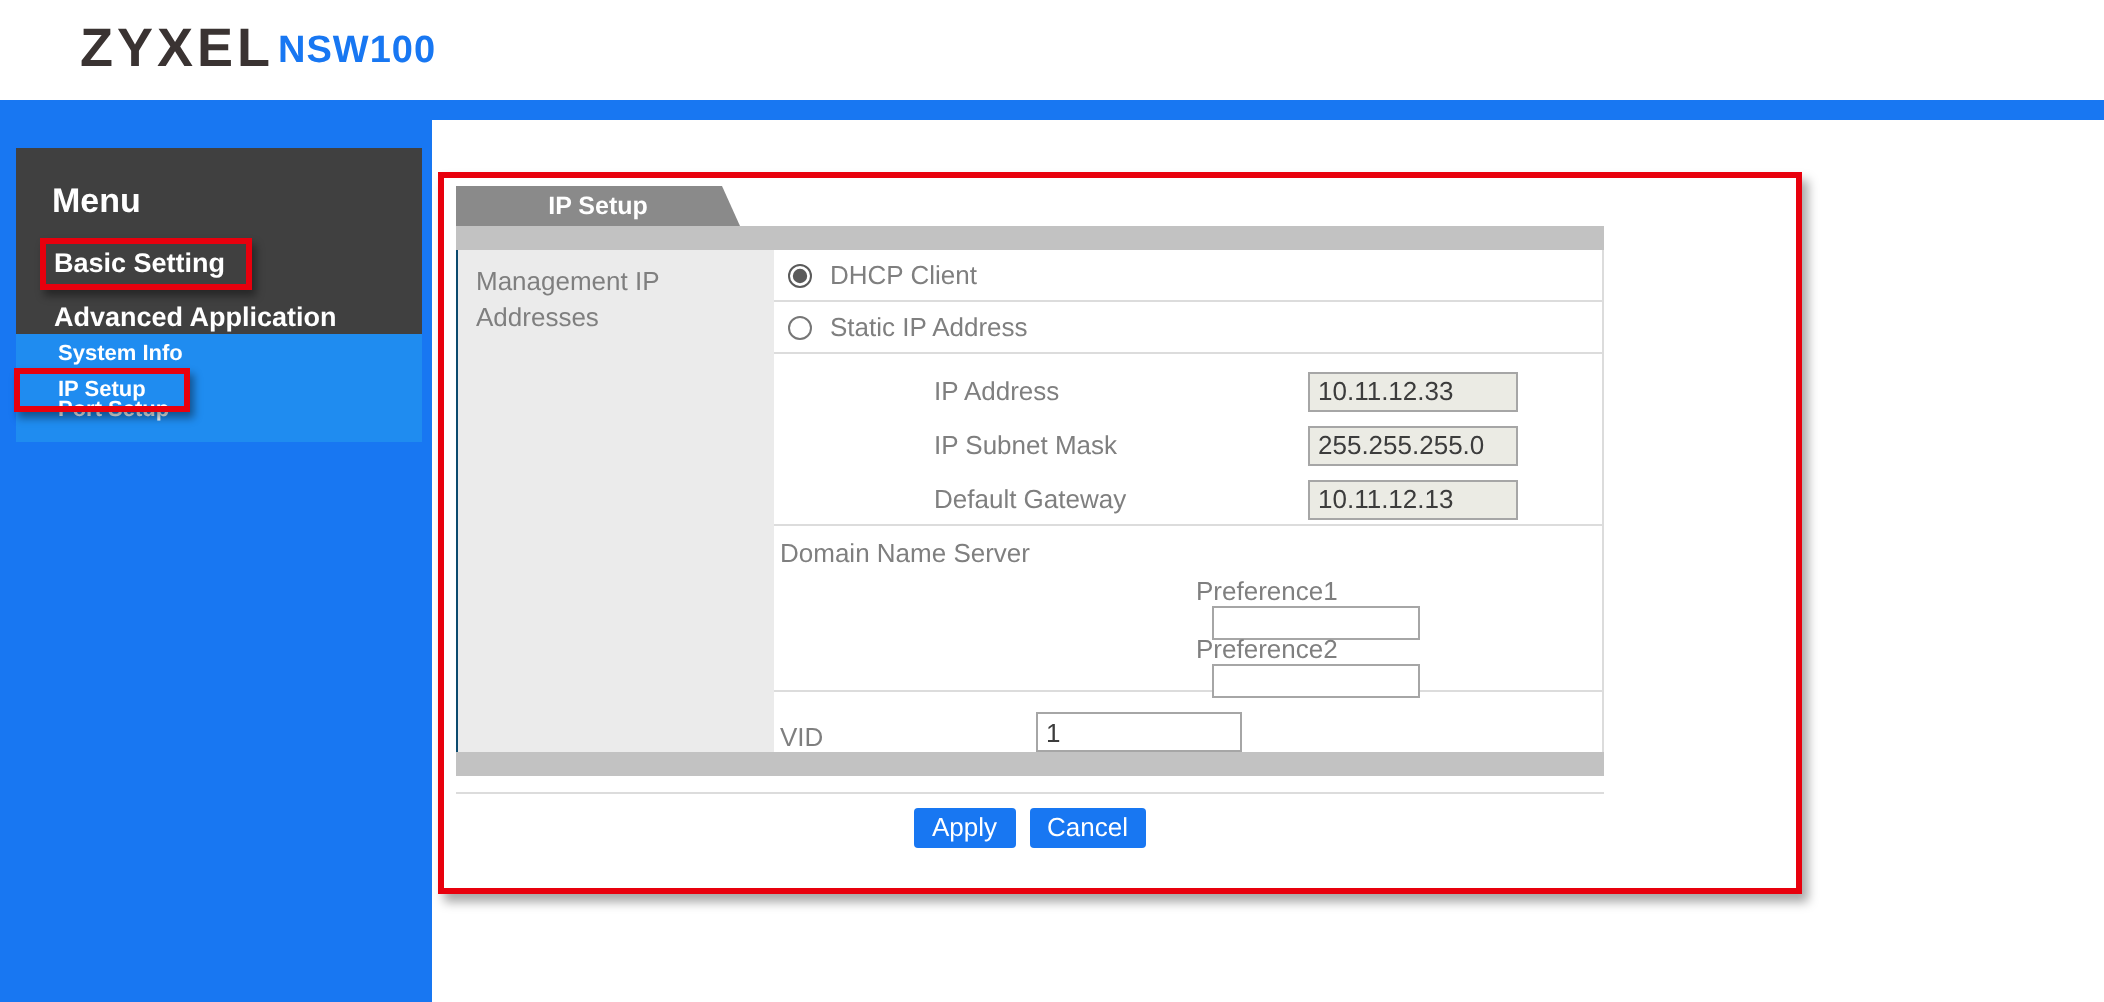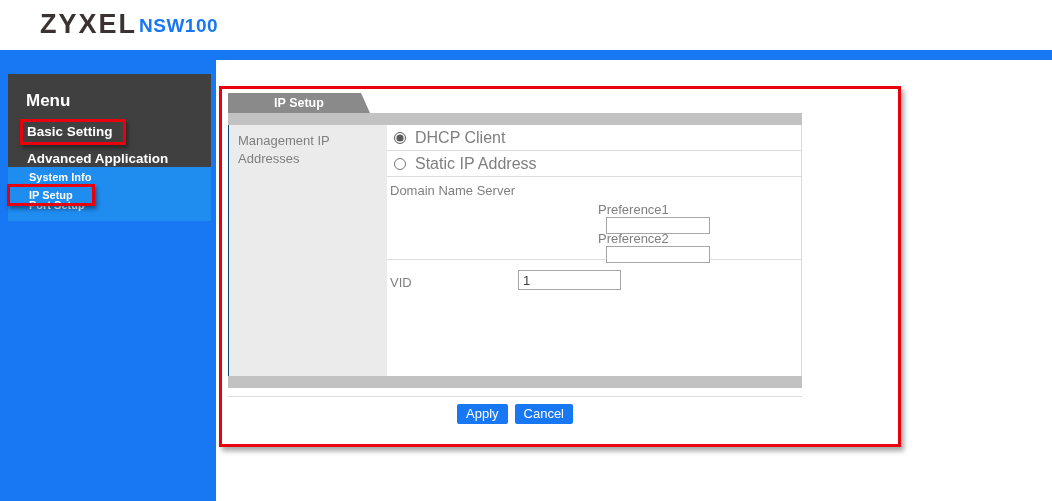--- a/index.html
+++ b/index.html
@@ -31,21 +31,21 @@
   .tab { position: absolute; left: 228px; top: 93px; width: 142px; height: 20px; background: #8a8a8a; color: #ffffff; font-size: 12.5px; font-weight: 700; text-align: center; line-height: 20px; clip-path: polygon(0 0, calc(100% - 9px) 0, 100% 100%, 0 100%); }
   .gray-bar-top { position: absolute; left: 228px; top: 113px; width: 574px; height: 12px; background: #c2c2c2; }
   .gray-bar-bottom { position: absolute; left: 228px; top: 376px; width: 574px; height: 12px; background: #c2c2c2; }
 
   .form-table { position: absolute; left: 228px; top: 125px; width: 574px; height: 251px; display: flex; border-left: 1px solid #0c4a6e; border-right: 1px solid #dcdcdc; background: #ffffff; }
   .label-col { width: 158px; background: #ebebeb; color: #7f7f7f; font-size: 13px; line-height: 18px; padding: 7px 0 0 9px; }
   .field-col { flex: 1; display: flex; flex-direction: column; }
 
   .radio-row { height: 26px; display: flex; align-items: center; padding-left: 7px; border-bottom: 1px solid #dcdcdc; }
   .radio-row input[type="radio"] { width: 12px; height: 12px; accent-color: #5a5a5a; }
-  .radio-row label { margin-left: 9px; font-size: 16px; color: #7f7f7f; }
+  .radio-row label { margin-left: 9px; font-size: 13px; color: #7f7f7f; }
 
   .ip-block { height: 86px; border-bottom: 1px solid #dcdcdc; padding-top: 5px; }
   .ip-row { height: 27px; display: flex; align-items: center; padding-left: 80px; }
   .ip-row .f-label { width: 187px; font-size: 13px; color: #7f7f7f; }
   .txt-input { height: 20px; width: 105px; border: 1px solid #a6a6a6; font-family: "Liberation Sans", sans-serif; font-size: 13px; color: #3c3c3c; padding: 0 0 0 4px; background: #ffffff; }
   .txt-input:disabled { background: #ebebe4; color: #3c3c3c; }
 
   .dns-block { height: 83px; border-bottom: 1px solid #dcdcdc; }
   .dns-head { height: 25px; padding: 6px 0 0 3px; font-size: 13px; color: #7f7f7f; }
   .pref-row { height: 29px; display: flex; align-items: center; padding-left: 127px; flex-direction: column; }
@@ -99,20 +99,34 @@
     <div class="radio-row">
       <input type="radio" name="ipmode" id="r-dhcp" checked="" style="">
       <label for="r-dhcp">DHCP Client</label>
     </div>
 
     <div class="radio-row">
       <input type="radio" name="ipmode" id="r-static" style="">
       <label for="r-static">Static IP Address</label>
     </div>
 
+    <div class="ip-block">
+      <div class="ip-row">
+        <div class="f-label">IP Address</div>
+        <input class="txt-input" type="text" disabled="" value="10.11.12.33" style="">
+      </div>
+      <div class="ip-row">
+        <div class="f-label">IP Subnet Mask</div>
+        <input class="txt-input" type="text" disabled="" value="255.255.255.0" style="">
+      </div>
+      <div class="ip-row">
+        <div class="f-label">Default Gateway</div>
+        <input class="txt-input" type="text" disabled="" value="10.11.12.13" style="">
+      </div>
+    </div>
 
     <div class="dns-block">
       <div class="dns-head">Domain Name Server</div>
       <div class="pref-row">
         <div class="f-label">Preference1</div>
         <input class="txt-input" type="text" value="" style="">
       </div>
       <div class="pref-row">
         <div class="f-label">Preference2</div>
         <input class="txt-input" type="text" value="" style="">

